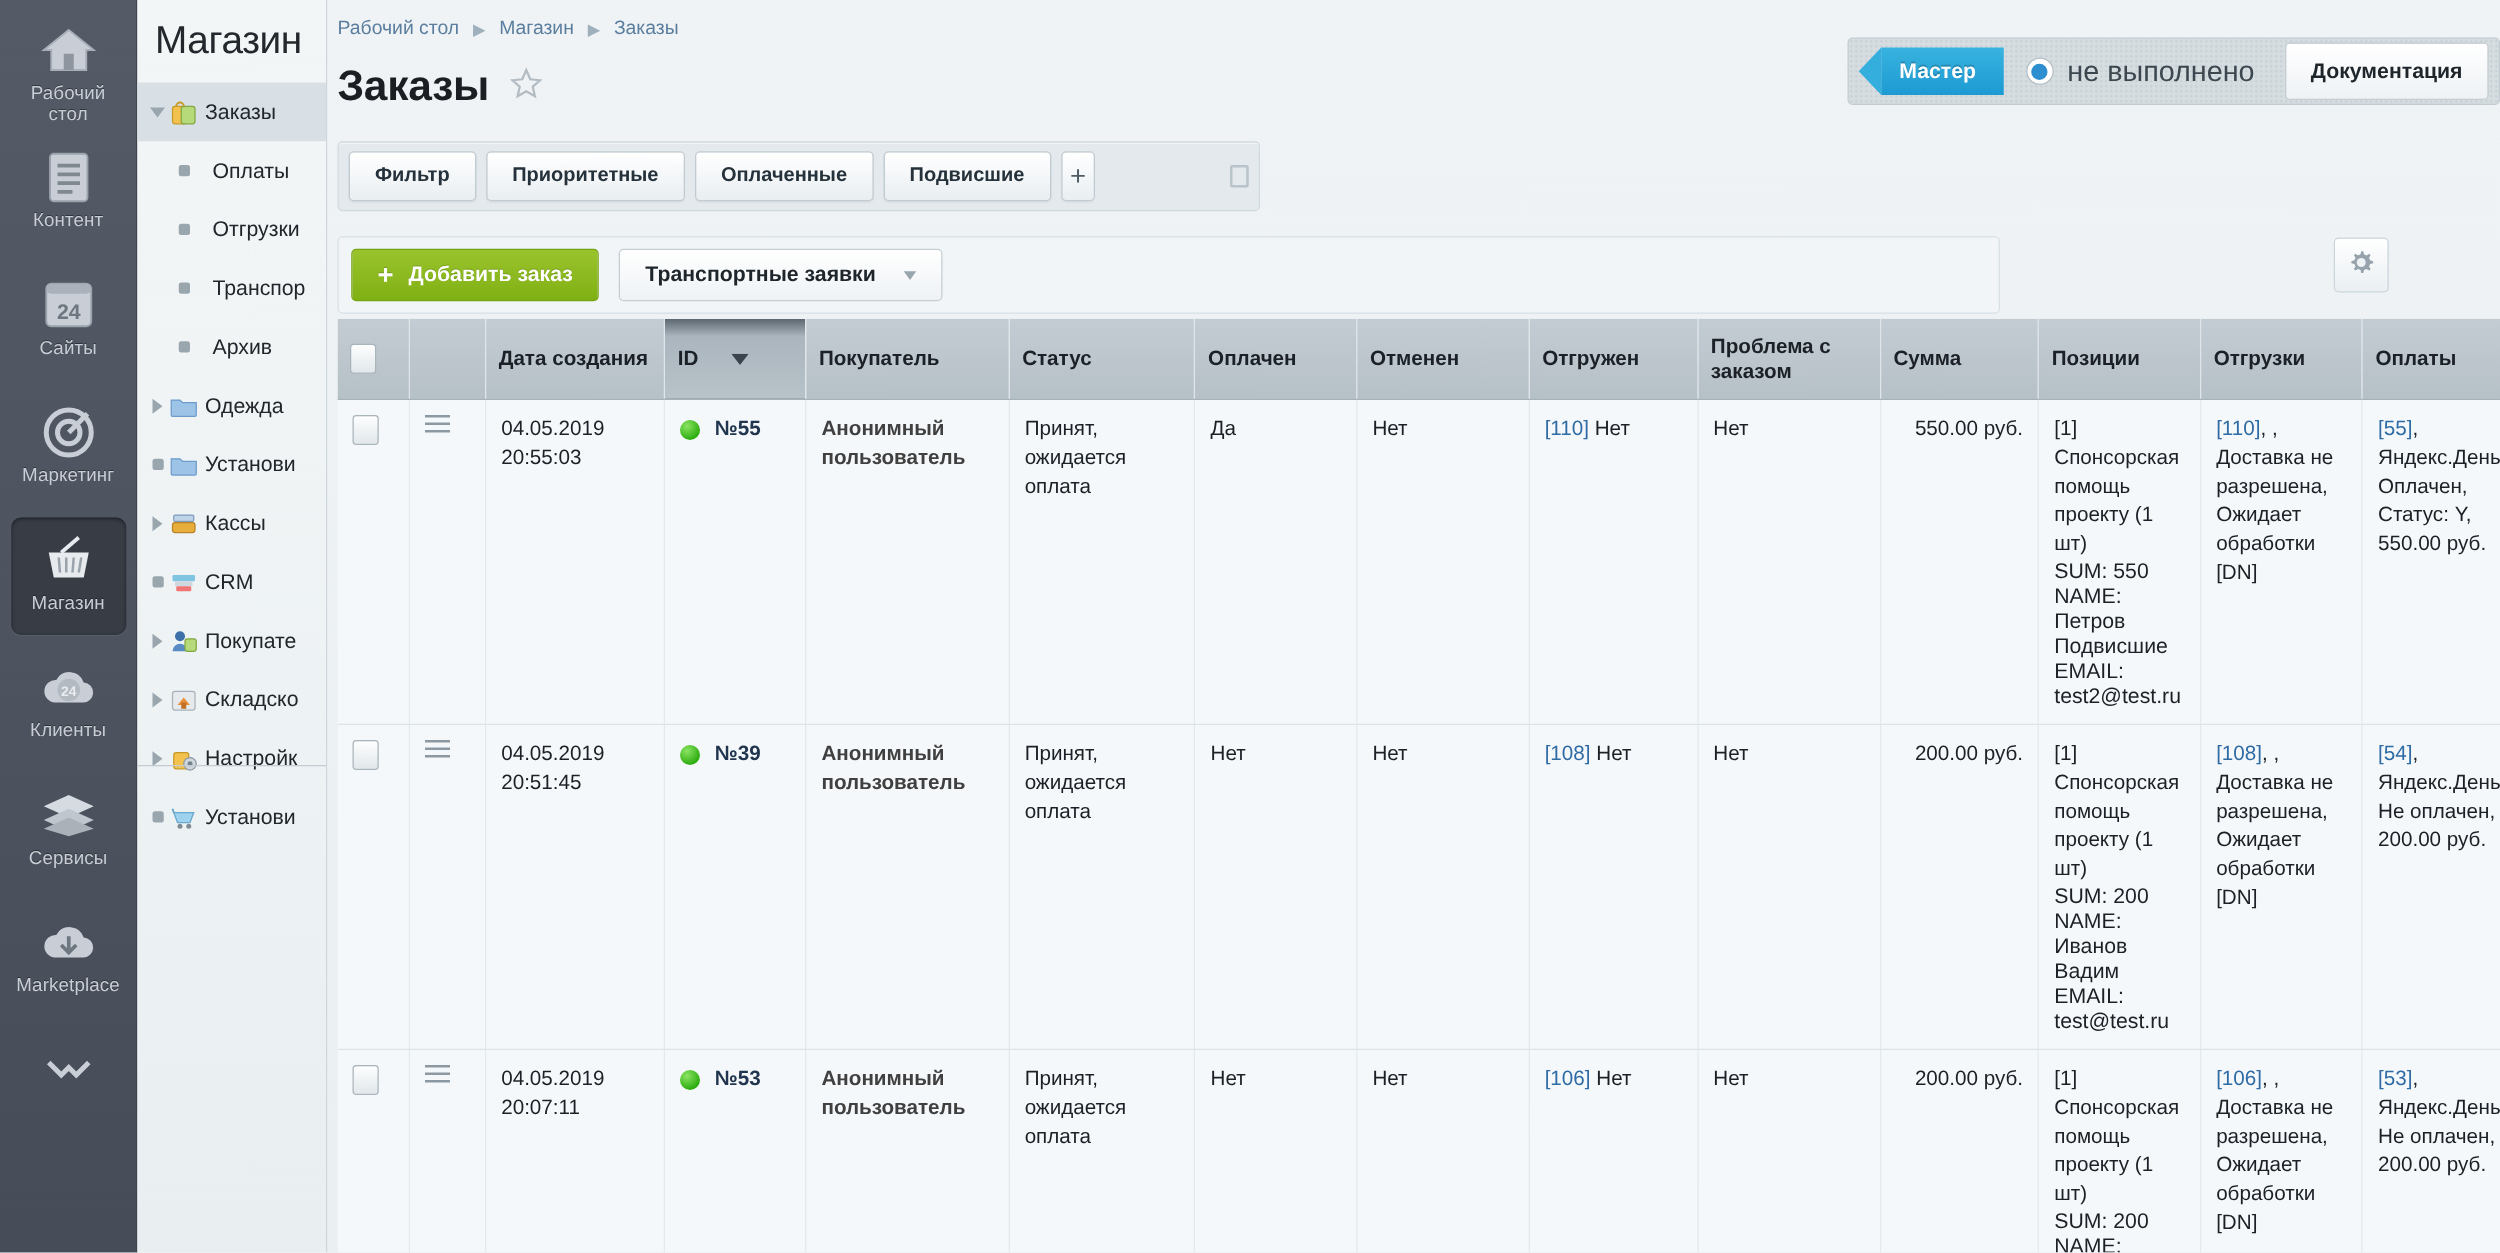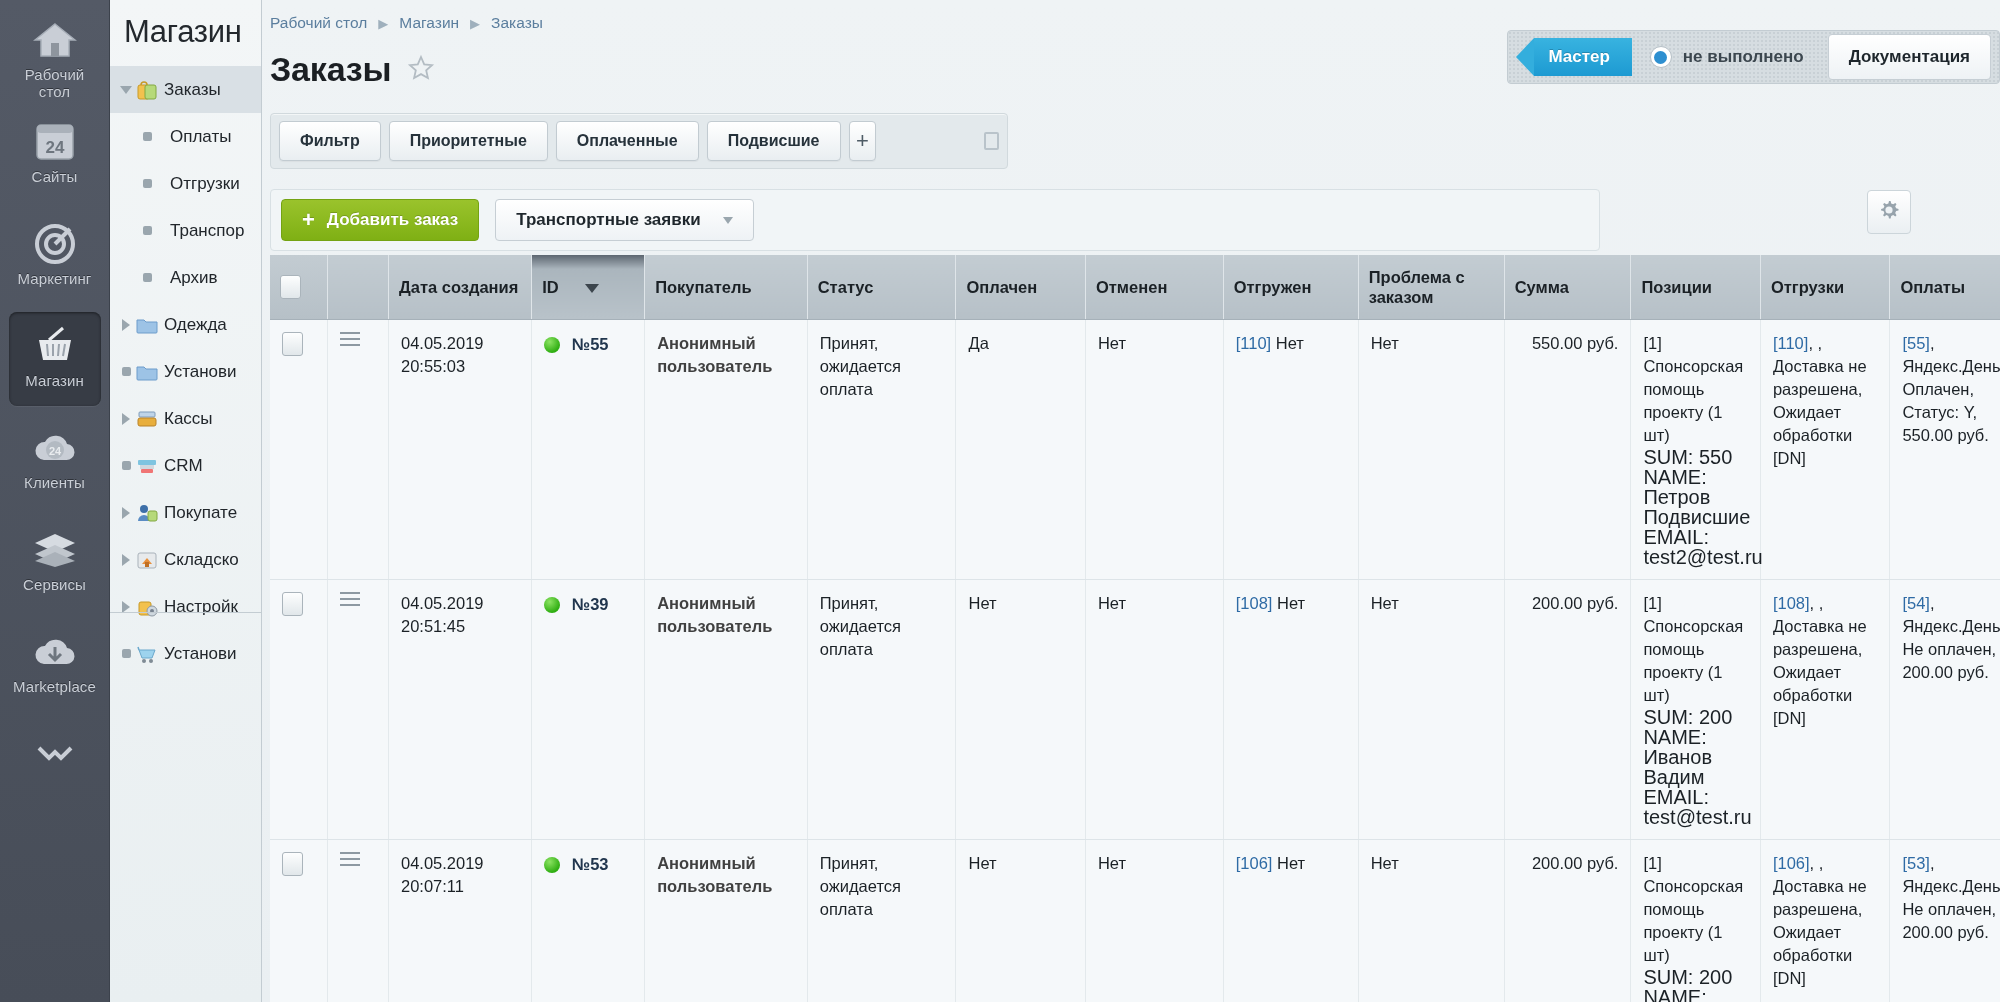--- a/index.html
+++ b/index.html
@@ -149,21 +149,21 @@
   .master-btn::before{
     content:""; position:absolute; left:-18px; top:0; width:0;height:0;
     border-right:18px solid #33aedd; border-top:19px solid transparent; border-bottom:19px solid transparent;
   }
   .radio-wrap { display:flex; align-items:center; gap:11px; }
   .radio {
     width: 22px; height:22px; border-radius:50%; background:#fff;
     border:1px solid #b6c0c7; display:flex; align-items:center; justify-content:center;
   }
   .radio i { width:13px;height:13px;border-radius:50%; background:#2d8fd0; display:block; }
-  .radio-label { font-size: 17px; color:#3c474f;font-weight:bold; }
+  .radio-label { font-size: 23px; color:#3c474f; }
   .doc-btn {
     height: 46px; border:1px solid #c6ced4; border-radius:4px;
     background: linear-gradient(to bottom,#ffffff 0%,#eef2f5 100%);
     font-size:17px; font-weight:bold; color:#1e262c;
     display:flex;align-items:center; padding: 0 20px; margin-left: 6px;
   }
 
   
   .tablewrap { position: absolute; left: 8px; top: 255px; right: 0; bottom: 0; overflow: hidden; }
   table.grid { border-collapse: collapse; width: 1772px; table-layout: fixed; }
@@ -189,40 +189,54 @@
   }
   .lnk { color: #404040; text-decoration: none; font-weight: bold; }
   .lnk2 { color: #2f6ba5; }
   .greendot { width:16px;height:16px;border-radius:50%;
     background: radial-gradient(circle at 35% 30%, #8ce363 0%, #2fae12 70%); display:inline-block; vertical-align:middle;}
   .num { font-weight: bold; color: #21364e; font-size: 16.5px; margin-left: 7px; vertical-align: middle;}
   .cb { width: 21px; height:24px; border:1px solid #aab4bb; border-radius:3px;
         background: linear-gradient(to bottom,#fdfefe 0%, #e1e7ea 100%); display:block; }
   .burger { display:flex; flex-direction:column; gap:4px; width: 20px; }
   .burger i { display:block; height:2px; background:#8d99a2; }
-  .small { font-size: 20px; line-height: 20px; }
+  .small { font-size: 17px; line-height: 20px; }
   .sumcell { text-align: right; white-space: nowrap; }
 </style>
 </head>
 <body>
 
 <div class="app">
 
   <div class="rail">
 
     <div class="rail-item">
       <span class="rail-ico">
         <svg width="44" height="40" viewBox="0 0 44 40">
             <path d="M22 4 L42 20 L36 20 L36 36 L8 36 L8 20 L2 20 Z" fill="#c9ced6" stroke="#a7aeb8" stroke-width="1.5"></path>
             <rect x="18" y="23" width="8" height="13" fill="#8e959e"></rect>
           </svg>
       </span>
       <span class="rail-label">Рабочий стол</span>
     </div>
 
+    <div class="rail-item">
+      <span class="rail-ico">
+        <svg width="38" height="42" viewBox="0 0 38 42">
+            <rect x="4" y="2" width="30" height="38" rx="3" fill="#c9ced6" stroke="#9aa2ab" stroke-width="1.5"></rect>
+            <g fill="#7f8790">
+              <rect x="10" y="10" width="18" height="3"></rect>
+              <rect x="10" y="17" width="18" height="3"></rect>
+              <rect x="10" y="24" width="18" height="3"></rect>
+              <rect x="10" y="31" width="12" height="3"></rect>
+            </g>
+          </svg>
+      </span>
+      <span class="rail-label">Контент</span>
+    </div>
 
     <div class="rail-item">
       <span class="rail-ico">
         <svg width="42" height="40" viewBox="0 0 42 40">
             <rect x="3" y="3" width="36" height="34" rx="4" fill="#c9ced6" stroke="#9aa2ab" stroke-width="1.5"></rect>
             <rect x="3" y="3" width="36" height="8" rx="4" fill="#aab1ba"></rect>
             <text x="21" y="31" font-size="17" font-weight="bold" fill="#6e767f" text-anchor="middle" font-family="Liberation Sans">24</text>
           </svg>
       </span>
       <span class="rail-label">Сайты</span>

